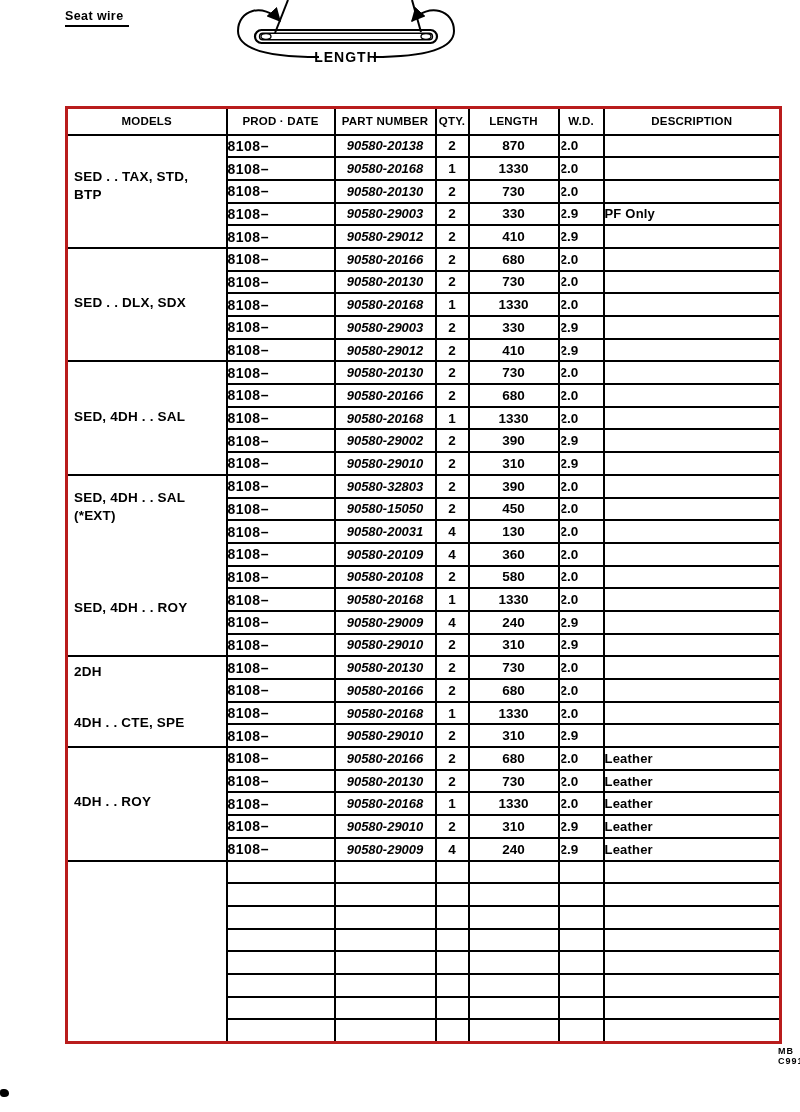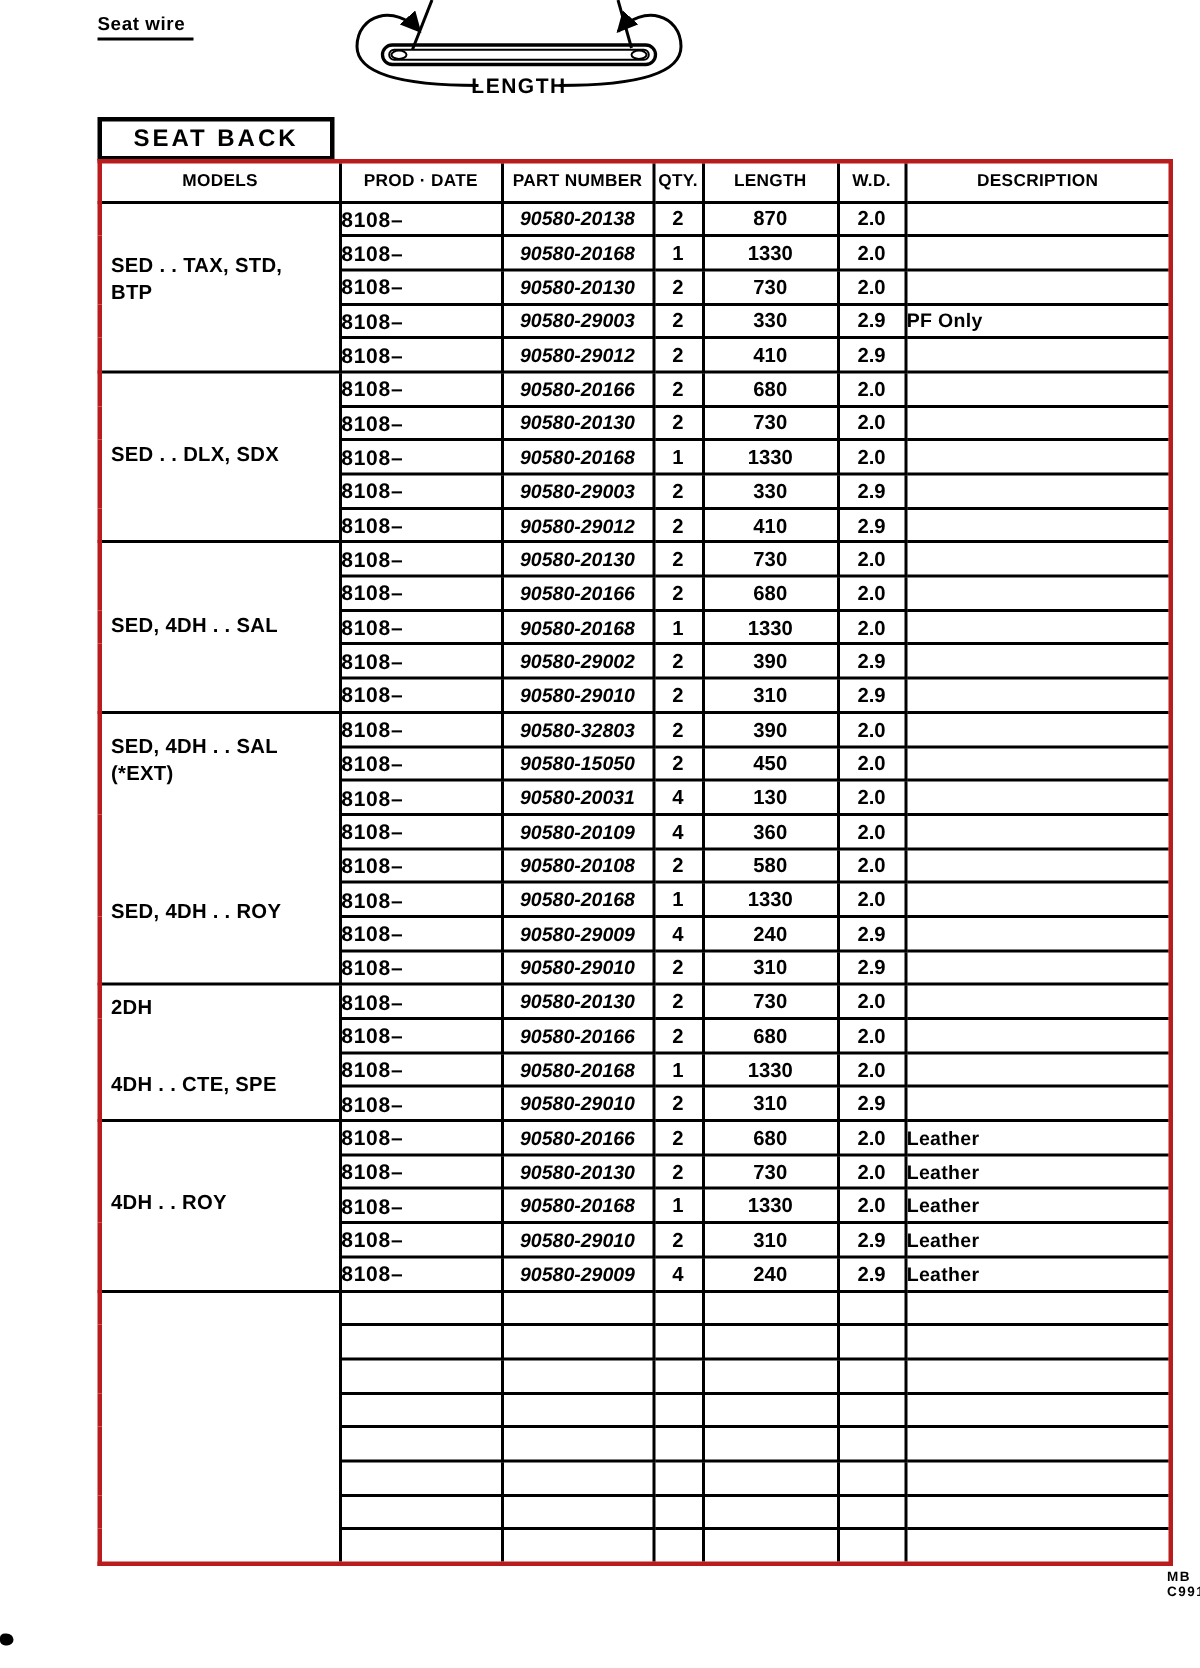--- a/index.html
+++ b/index.html
@@ -38,21 +38,21 @@
     border:2px solid #000; padding:0; overflow:hidden;
     white-space:nowrap; vertical-align:middle;
   }
   table.parts thead tr { height:27px; }
   table.parts thead th { font-size:11.5px; letter-spacing:0.2px; text-align:center; }
   table.parts tbody tr { height:22.7px; }
   td.col-prod_date   { text-align:left; padding-left:13px; font-size:14px; letter-spacing:0.5px; }
   td.col-part_number { text-align:center; font-size:13px;font-style:italic; }
   td.col-qty         { text-align:center; font-size:13.5px; }
   td.col-length      { text-align:center; font-size:13.5px; }
-  td.col-wd          { text-align:center; font-size:13.5px; }
+  td.col-wd          { text-align:left; font-size:13.5px;border-radius:11px; }
   td.col-description { text-align:left; padding-left:8px; font-size:13px; letter-spacing:0.2px; }
   td.models-cell { position:relative; }
   .models-inner { position:absolute; top:0; left:0; right:0; bottom:0; }
   .model-block {
     position:absolute; left:0; right:0;
     padding:0 3px 0 6px; font-size:13.5px; line-height:17.5px; letter-spacing:0.2px;
   }
   .model-line { text-align:left; }
   .model-line.right { }
   
@@ -87,23 +87,20 @@
     </g>
     <g stroke="#000" fill="none" stroke-width="2">
       <path d="M84,57 C38,57 3,51 3,31 C3,10 28,2 45,21" marker-end="url(#arw)"></path>
       <path d="M138,57 C184,57 219,51 219,31 C219,10 194,2 177,21" marker-end="url(#arw)"></path>
       <line x1="53" y1="0" x2="40" y2="33"></line>
       <line x1="177" y1="0" x2="186" y2="32"></line>
     </g>
     <text x="111" y="62" text-anchor="middle">LENGTH</text>
   </svg>
 
-  <div class="section-box">
-    <span>SEAT BACK</span>
-  </div>
 
   <table class="parts">
     <colgroup>
       <col style="width:160px">
         <col style="width:108px">
         <col style="width:101px">
       <col style="width:33px">
         <col style="width:90px">
         <col style="width:45px">
         <col style="width:177px">

